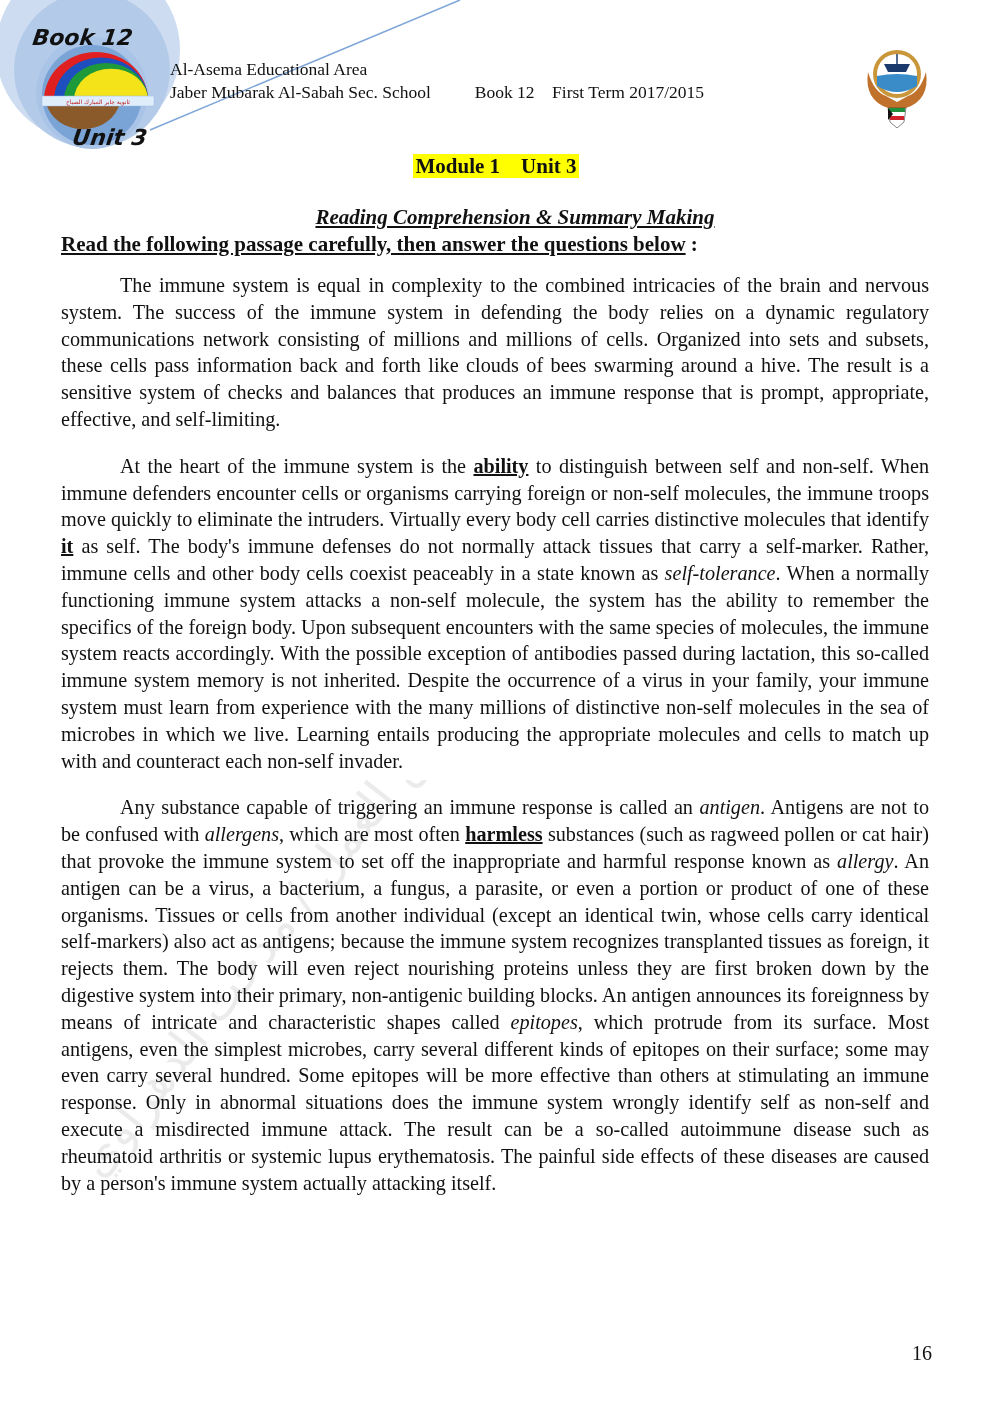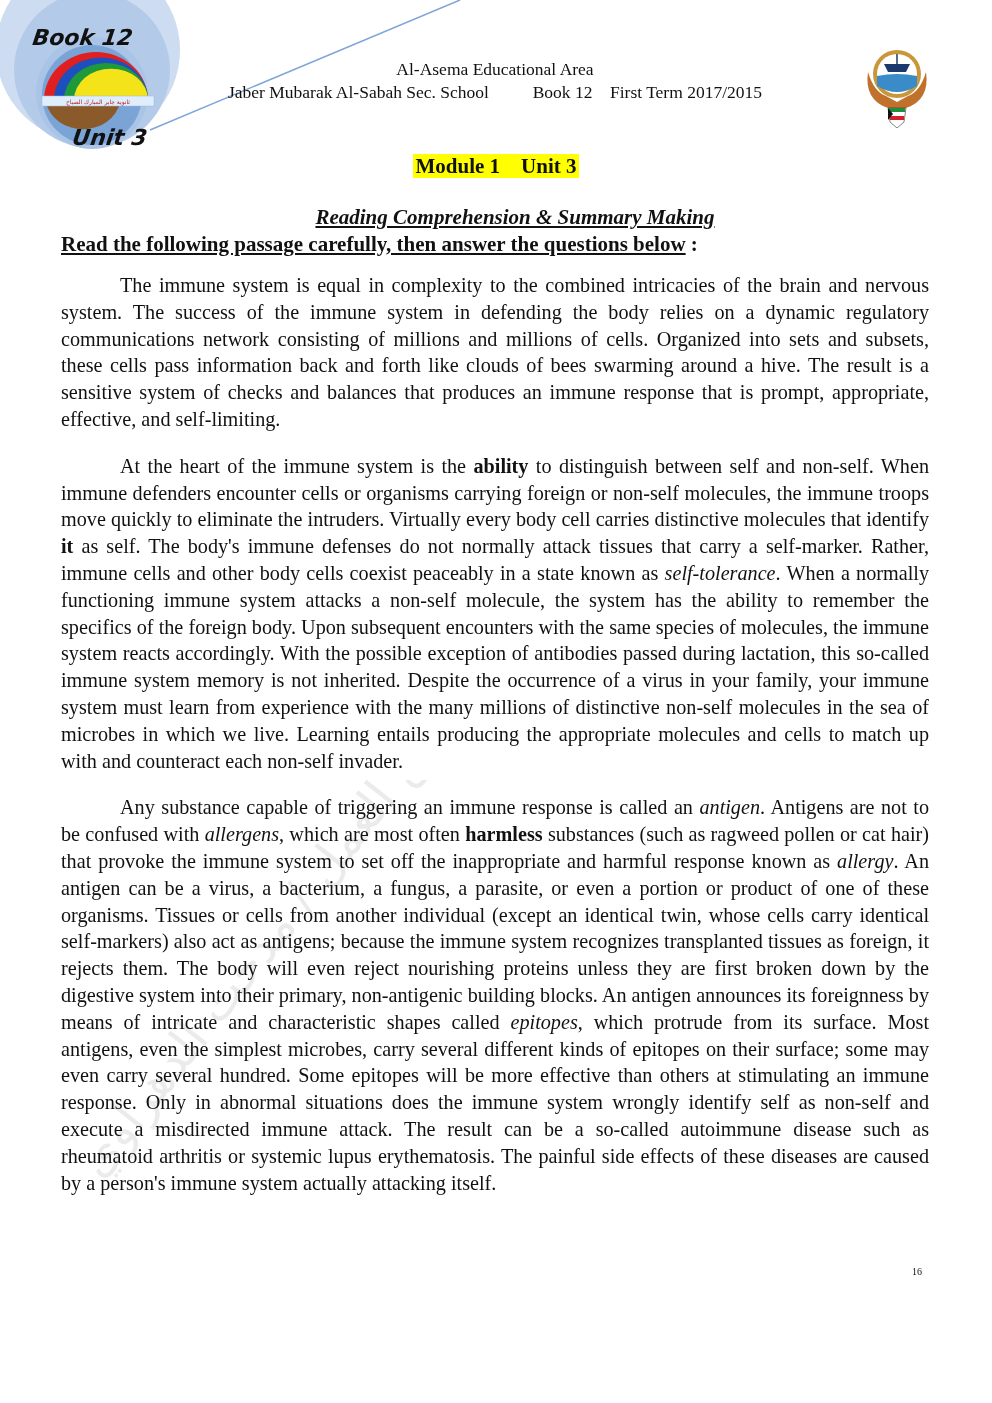--- a/index.html
+++ b/index.html
@@ -1,34 +1,34 @@
 <!DOCTYPE html>
 <html><head>
 <meta charset="utf-8">
 <style>
   html, body { margin: 0; padding: 0; background: #ffffff; }
   body { width: 992px; height: 1403px; position: relative; overflow: hidden;
          font-family: "Liberation Serif", "DejaVu Serif", serif; color: #111; }
   .deco { position: absolute; left: 0; top: 0; }
-  .header { position: absolute; left: 170px; top: 58px; width: 650px; text-align: center;
+  .header { position: absolute; left: 170px; top: 58px; width: 650px; text-align: left;
             font-size: 17.5px; line-height: 23px; }
   .header .row2 { white-space: pre; }
   .header .bold { font-weight: bold; }
   .crest { position: absolute; left: 862px; top: 42px; width: 70px; height: 86px; }
   .module { position: absolute; top: 154px; left: 0; width: 992px; text-align: center; }
   .module span { background: #ffff00; font-weight: bold; font-size: 21px; padding: 0 2px; white-space: pre; text-align: center; }
   .subtitle { position: absolute; top: 205px; left: 0; width: 990px; text-align: center;
               font-size: 21px; font-style: italic; font-weight: bold; text-decoration: underline; padding-left: 20px; }
   .instruction { position: absolute; top: 232px; left: 61px; font-size: 21px; font-weight: bold; text-align: right; }
   .instruction .u { text-decoration: underline; }
   .passage { position: absolute; left: 61px; width: 868px; top: 272px; font-size: 20.2px;
              line-height: 26.8px; text-align: justify; }
   .passage p { margin: 0 0 20px 0; text-indent: 59px; }
-  .passage b.u { text-decoration-thickness: 2px; }
-  .pagenum { position: absolute; left: 912px; top: 1266px; font-size: 10px; }
+  .passage b.u { text-decoration: underline; text-decoration-thickness: 2px; }
+  .pagenum { position: absolute; left: 912px; top: 1342px; font-size: 20px; }
   .watermark { position: absolute; left: 40px; top: 780px; width: 520px; height: 420px;
                pointer-events: none; opacity: 0.16; }
 </style>
 </head>
 <body>
 
 <svg class="deco" width="470" height="160" viewBox="0 0 470 160">
   <line x1="150" y1="130" x2="460" y2="0" stroke="#7fa6d8" stroke-width="1.5"></line>
   <circle cx="88" cy="50" r="92" fill="#cddcf0"></circle>
   <circle cx="92" cy="70" r="78" fill="#b3cbe9"></circle>

